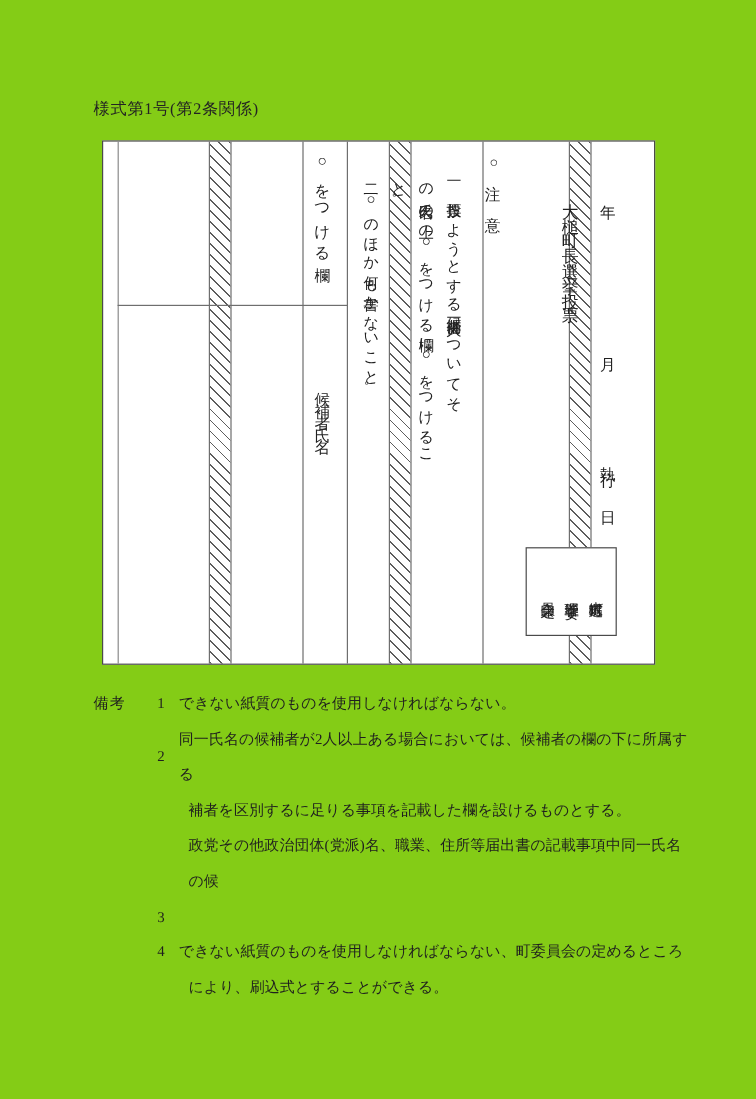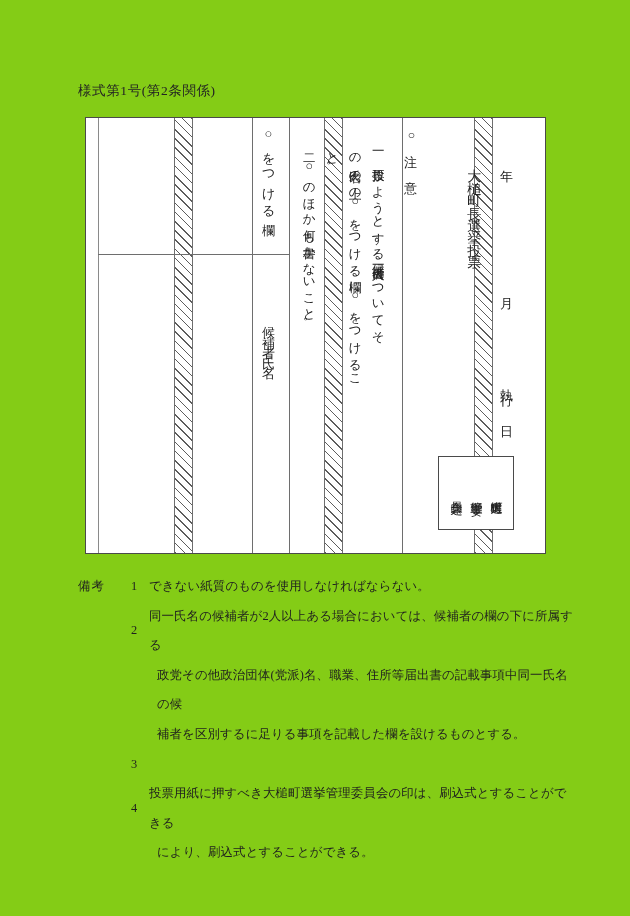--- a/index.html
+++ b/index.html
@@ -270,30 +270,30 @@
       <div class="remark-head">備考</div>
       <div class="remark-num">1</div>
       <div class="remark-body">できない紙質のものを使用しなければならない。</div>
     </div>
 
     <div class="remark-row">
       <div class="remark-head"></div>
       <div class="remark-num">2</div>
       <div class="remark-body">同一氏名の候補者が2人以上ある場合においては、候補者の欄の下に所属する</div>
     </div>
+    <div class="remark-cont">補者を区別するに足りる事項を記載した欄を設けるものとする。</div>
     <div class="remark-cont">政党その他政治団体(党派)名、職業、住所等届出書の記載事項中同一氏名の候</div>
-    <div class="remark-cont">補者を区別するに足りる事項を記載した欄を設けるものとする。</div>
 
     <div class="remark-row">
       <div class="remark-head"></div>
       <div class="remark-num">3</div>
     </div>
 
     <div class="remark-row">
       <div class="remark-head"></div>
       <div class="remark-num">4</div>
-      <div class="remark-body">投票用紙に押すべき大槌町選挙管理委員会の印は、刷込式とすることができる</div>
+      <div class="remark-body">できない紙質のものを使用しなければならない、町委員会の定めるところ</div>
     </div>
     <div class="remark-cont">により、刷込式とすることができる。</div>
 
   </div>
 
 </div>
 
 </body></html>

